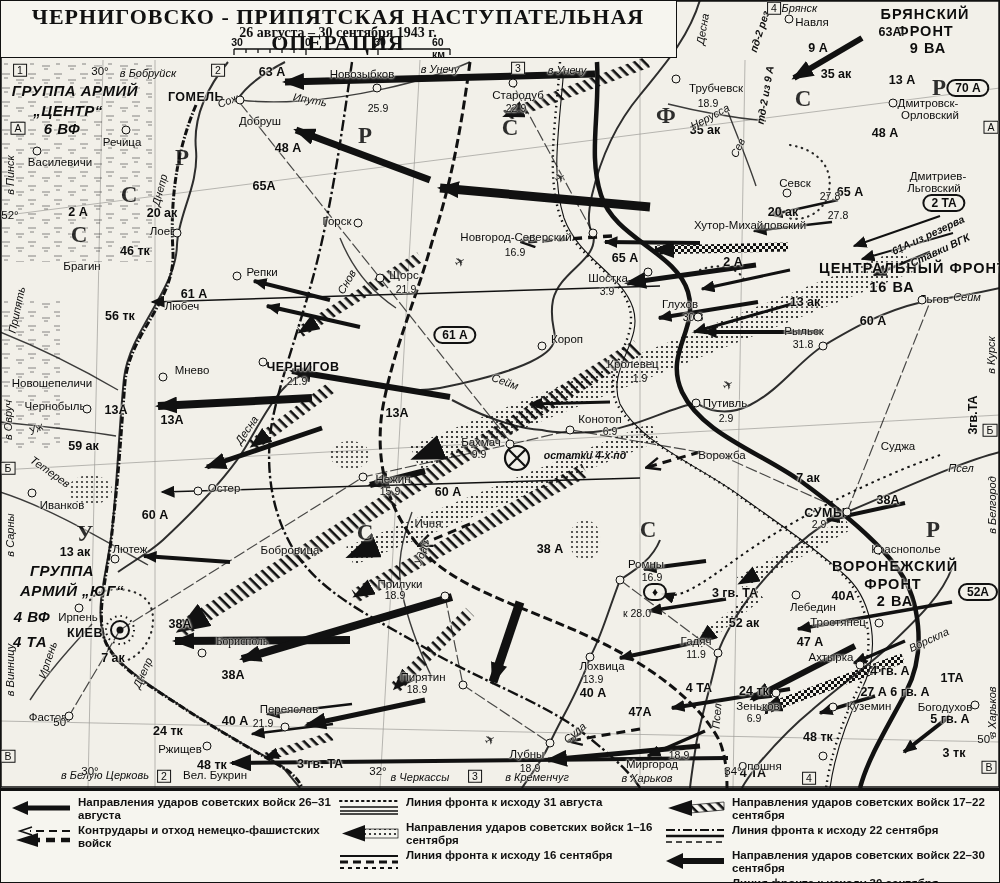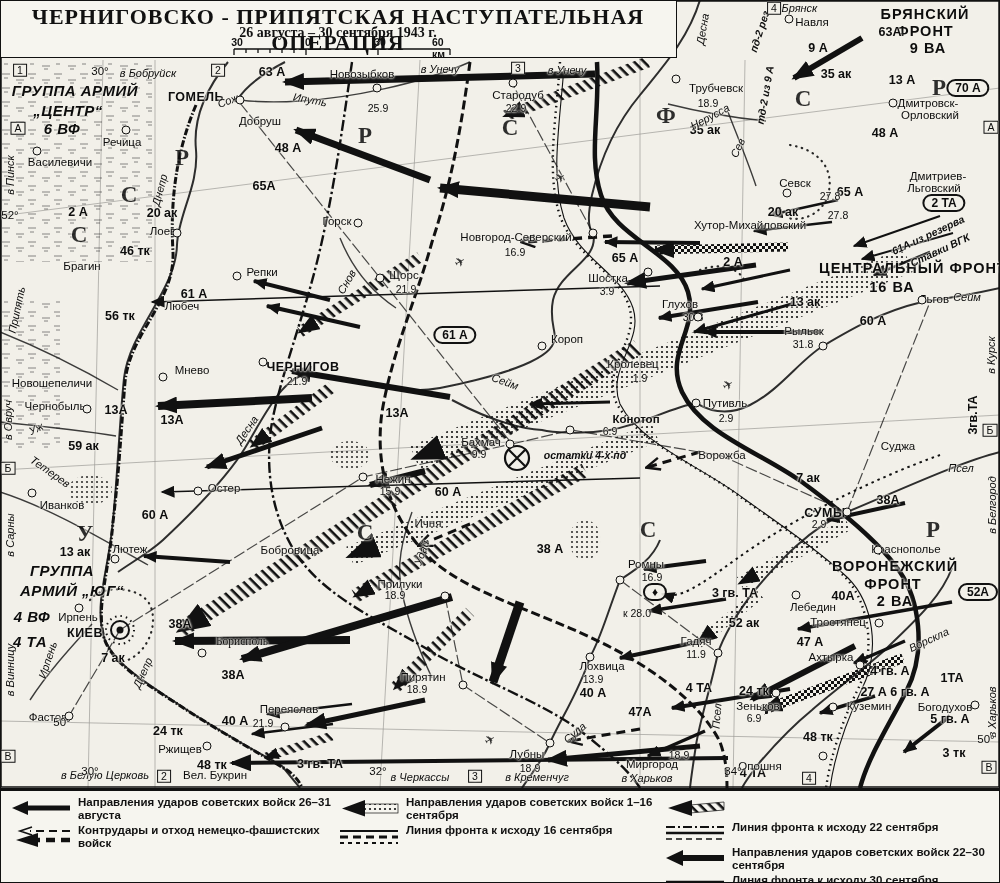--- a/index.html
+++ b/index.html
@@ -350,21 +350,21 @@
       <div class="lbl city" style="left: 930px; top: 116px;">Орловский</div>
       <div class="lbl city" style="left: 938px; top: 177px;">Дмитриев-</div>
       <div class="lbl city" style="left: 934px; top: 189px;">Льговский</div>
       <div class="lbl city" style="left: 795px; top: 184px;">Севск</div>
       <div class="lbl city" style="left: 750px; top: 226px;">Хутор-Михайловский</div>
       <div class="lbl city" style="left: 716px; top: 89px;">Трубчевск</div>
       <div class="lbl city" style="left: 812px; top: 23px;">Навля</div>
       <div class="lbl city" style="left: 725px; top: 404px;">Путивль</div>
       <div class="lbl city" style="left: 633px; top: 365px;">Кролевец</div>
       <div class="lbl city" style="left: 567px; top: 340px;">Короп</div>
-      <div class="lbl city" style="left: 636px; top: 420px; font-weight: bold;">Конотоп</div>
+      <div class="lbl city" style="left: 600px; top: 420px;">Конотоп</div>
       <div class="lbl city" style="left: 481px; top: 443px;">Бахмач</div>
       <div class="lbl city" style="left: 393px; top: 480px;">Нежин</div>
       <div class="lbl city" style="left: 428px; top: 524px;">Ичня</div>
       <div class="lbl city" style="left: 192px; top: 371px;">Мнево</div>
       <div class="lbl city" style="left: 182px; top: 307px;">Любеч</div>
       <div class="lbl city" style="left: 52px; top: 384px;">Новошепеличи</div>
       <div class="lbl city" style="left: 55px; top: 407px;">Чернобыль</div>
       <div class="lbl city" style="left: 62px; top: 506px;">Иванков</div>
       <div class="lbl city" style="left: 224px; top: 489px;">Остер</div>
       <div class="lbl city" style="left: 290px; top: 551px;">Бобровица</div>
@@ -580,20 +580,29 @@
               <path d="M28 8 6 15l22 7z" fill="#111"></path>
             </svg>
           </span>
           <span class="lt">Контрудары и отход немецко-фашистских войск</span>
         </div>
       </div>
       <div class="lcol" id="lcol1">
         <div class="li">
           <span class="sym">
             <svg width="64" height="22" viewBox="0 0 64 22">
+              <path d="M2 4h58" stroke="#111" stroke-width="2.2" stroke-dasharray="1.5 4" stroke-linecap="round"></path>
+              <path d="M2 10h58M2 14h58M2 17h58" stroke="#111" stroke-width="1.6"></path>
+            </svg>
+          </span>
+          <span class="lt">Линия фронта к исходу 31 августа</span>
+        </div>
+        <div class="li">
+          <span class="sym">
+            <svg width="64" height="22" viewBox="0 0 64 22">
               <rect x="24" y="7" width="36" height="9" fill="url(#pdots)" stroke="#111" stroke-width=".7"></rect>
               <path d="M27 3 4 11.5l23 8z" fill="#111"></path>
             </svg>
           </span>
           <span class="lt">Направления ударов советских войск 1–16 сентября</span>
         </div>
         <div class="li">
           <span class="sym">
             <svg width="64" height="22" viewBox="0 0 64 22">
               <path d="M2 6h58" stroke="#111" stroke-width="1.8"></path>
@@ -605,20 +614,21 @@
         </div>
       </div>
       <div class="lcol" id="lcol2">
         <div class="li">
           <span class="sym">
             <svg width="64" height="22" viewBox="0 0 64 22">
               <polygon points="60,5 26,8 26,16 60,13" fill="url(#phatch)" stroke="#111" stroke-width=".7"></polygon>
               <path d="M28 3 4 11l24 8z" fill="#111"></path>
             </svg>
           </span>
+          <span class="lt">Направления ударов советских войск 17–22 сентября</span>
         </div>
         <div class="li">
           <span class="sym">
             <svg width="64" height="22" viewBox="0 0 64 22">
               <path d="M2 5h58" stroke="#111" stroke-width="2" stroke-dasharray="9 3 2 3"></path>
               <path d="M2 11h58" stroke="#111" stroke-width="2.6"></path>
               <path d="M2 17h58" stroke="#111" stroke-width="1.6" stroke-dasharray="6 4"></path>
             </svg>
           </span>
           <span class="lt">Линия фронта к исходу 22 сентября</span>

